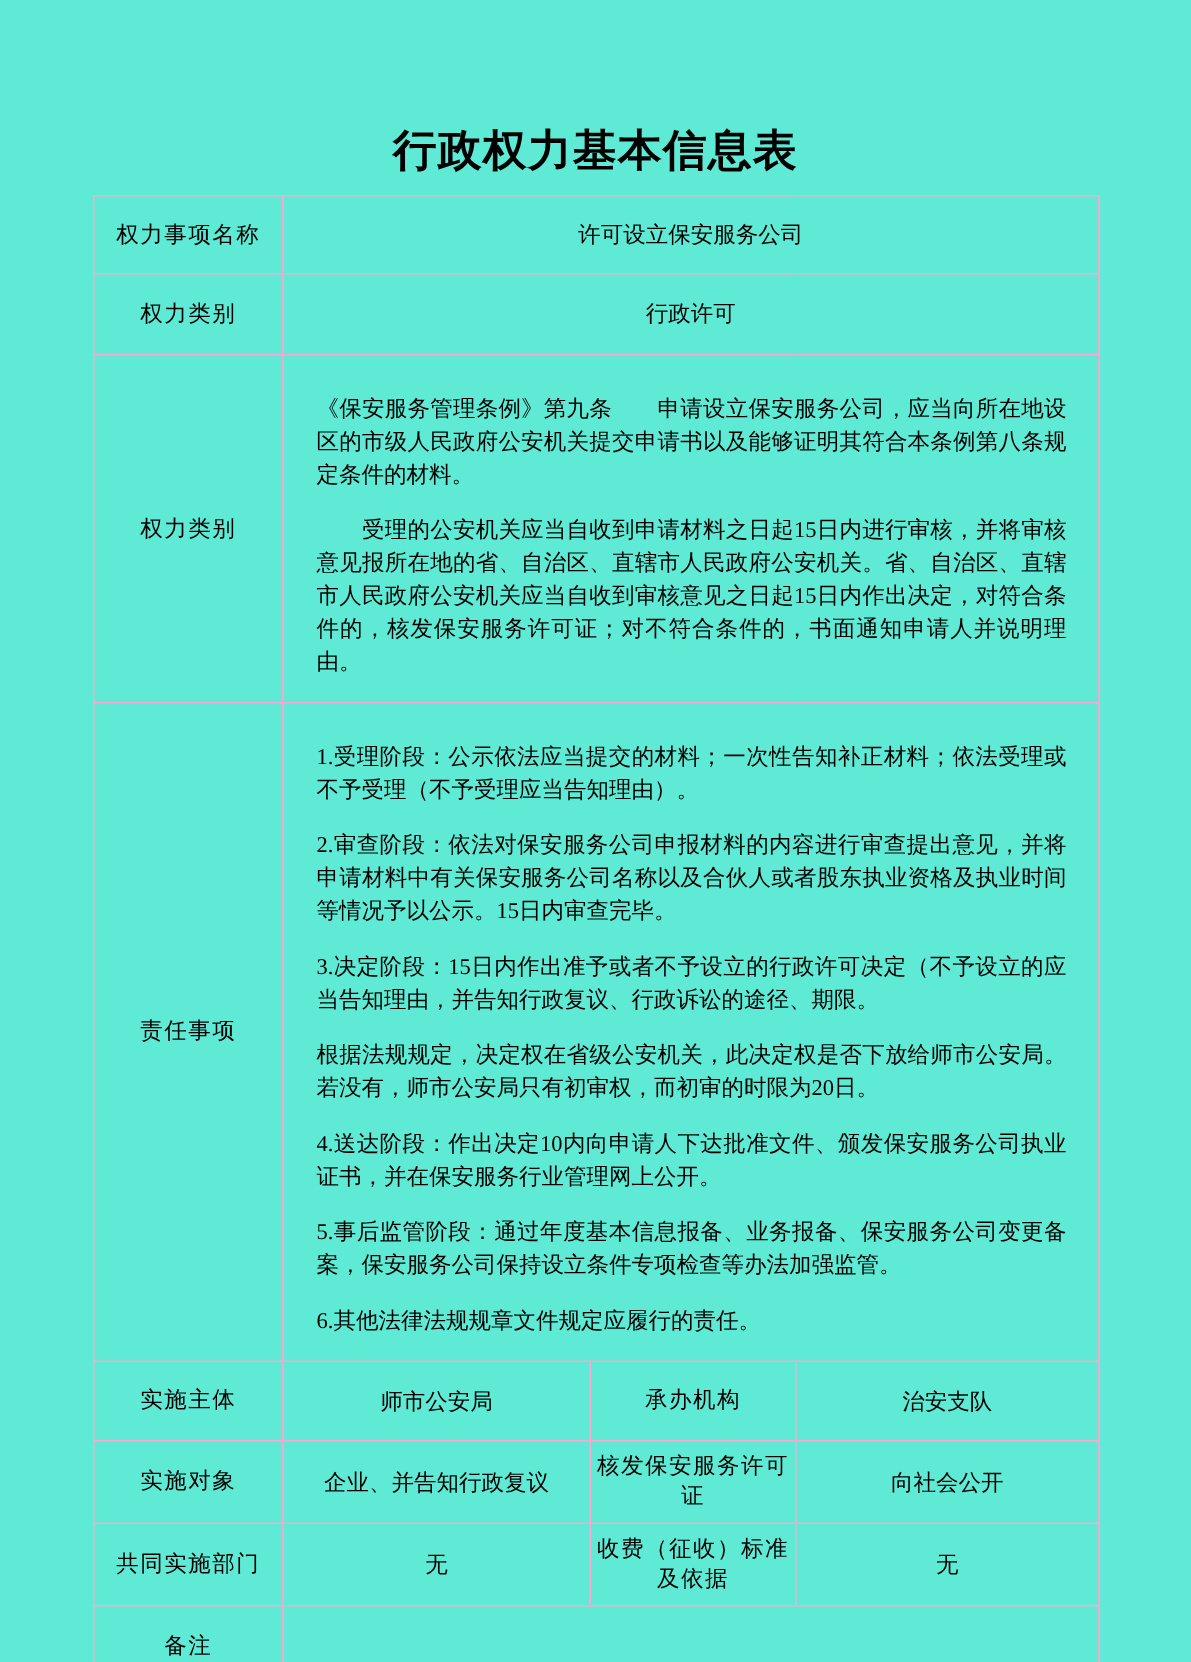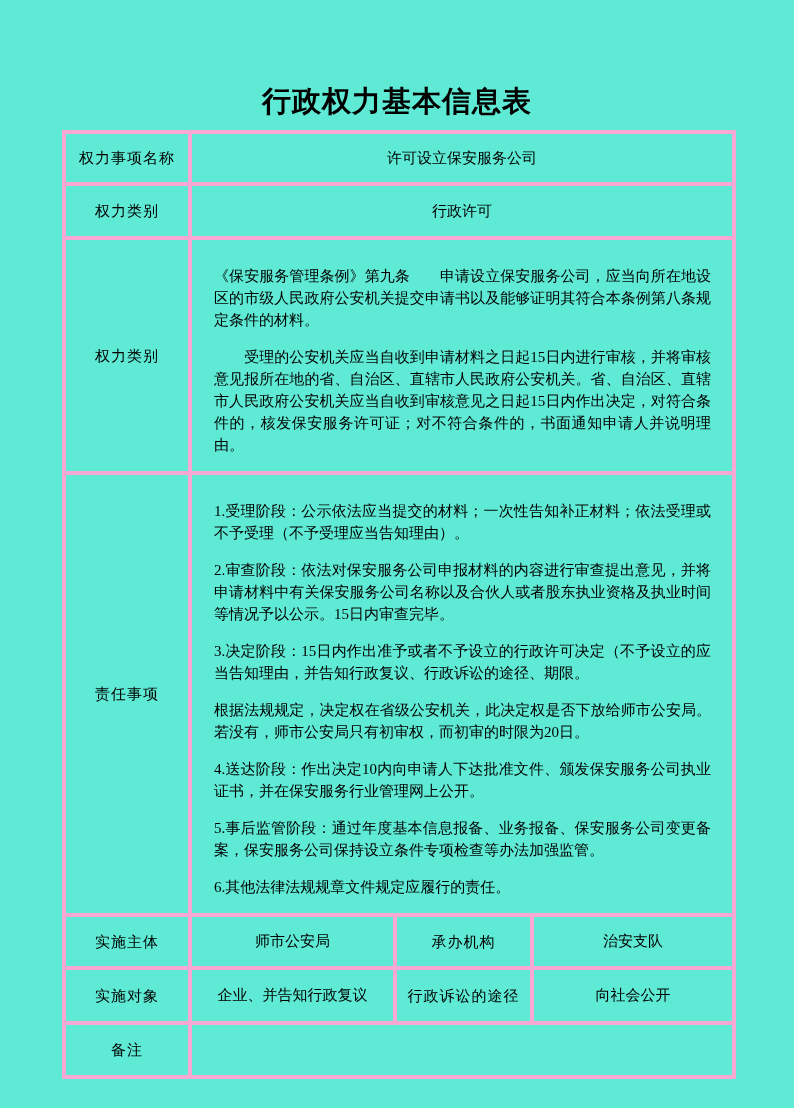--- a/index.html
+++ b/index.html
@@ -14,21 +14,21 @@
     margin: 0; padding-top: 84px;
     text-align: center;
     font-size: 29px; font-weight: bold;
     line-height: 34px; letter-spacing: 1px;
   }
   table.info {
     border-collapse: collapse; table-layout: fixed;
     width: 670px; margin: 12px 0 0 62px;
   }
   table.info td {
-    border: 4px solid #f9a8d4;
+    border: 1px solid #f9a8d4;
     font-size: 15px; padding: 0;
     overflow: hidden;
   }
   td.lbl {
     text-align: center; vertical-align: middle;
     letter-spacing: 1px; padding: 0 2px;
     line-height: 20px;
   }
   td.val-center { text-align: center; vertical-align: middle; padding: 0 4px; }
   td.val-text {
@@ -98,24 +98,30 @@
     <tr class="h53">
       <td class="lbl">实施主体</td>
       <td class="val-center">师市公安局</td>
       <td class="lbl">承办机构</td>
       <td class="val-center">治安支队</td>
     </tr>
 
     <tr class="h55">
       <td class="lbl">实施对象</td>
       <td class="val-center">企业、并告知行政复议</td>
-      <td class="lbl">行政诉讼的途径</td>
+      <td class="lbl">核发保安服务许可证</td>
       <td class="val-center">向社会公开</td>
     </tr>
 
+    <tr class="h55">
+      <td class="lbl">共同实施部门</td>
+      <td class="val-center">无</td>
+      <td class="lbl">收费（征收）标准及依据</td>
+      <td class="val-center">无</td>
+    </tr>
 
 
     <tr class="h54">
       <td class="lbl">备注</td>
       <td class="val-center" colspan="3"></td>
     </tr>
   </tbody>
     </table>
 </div>
 

